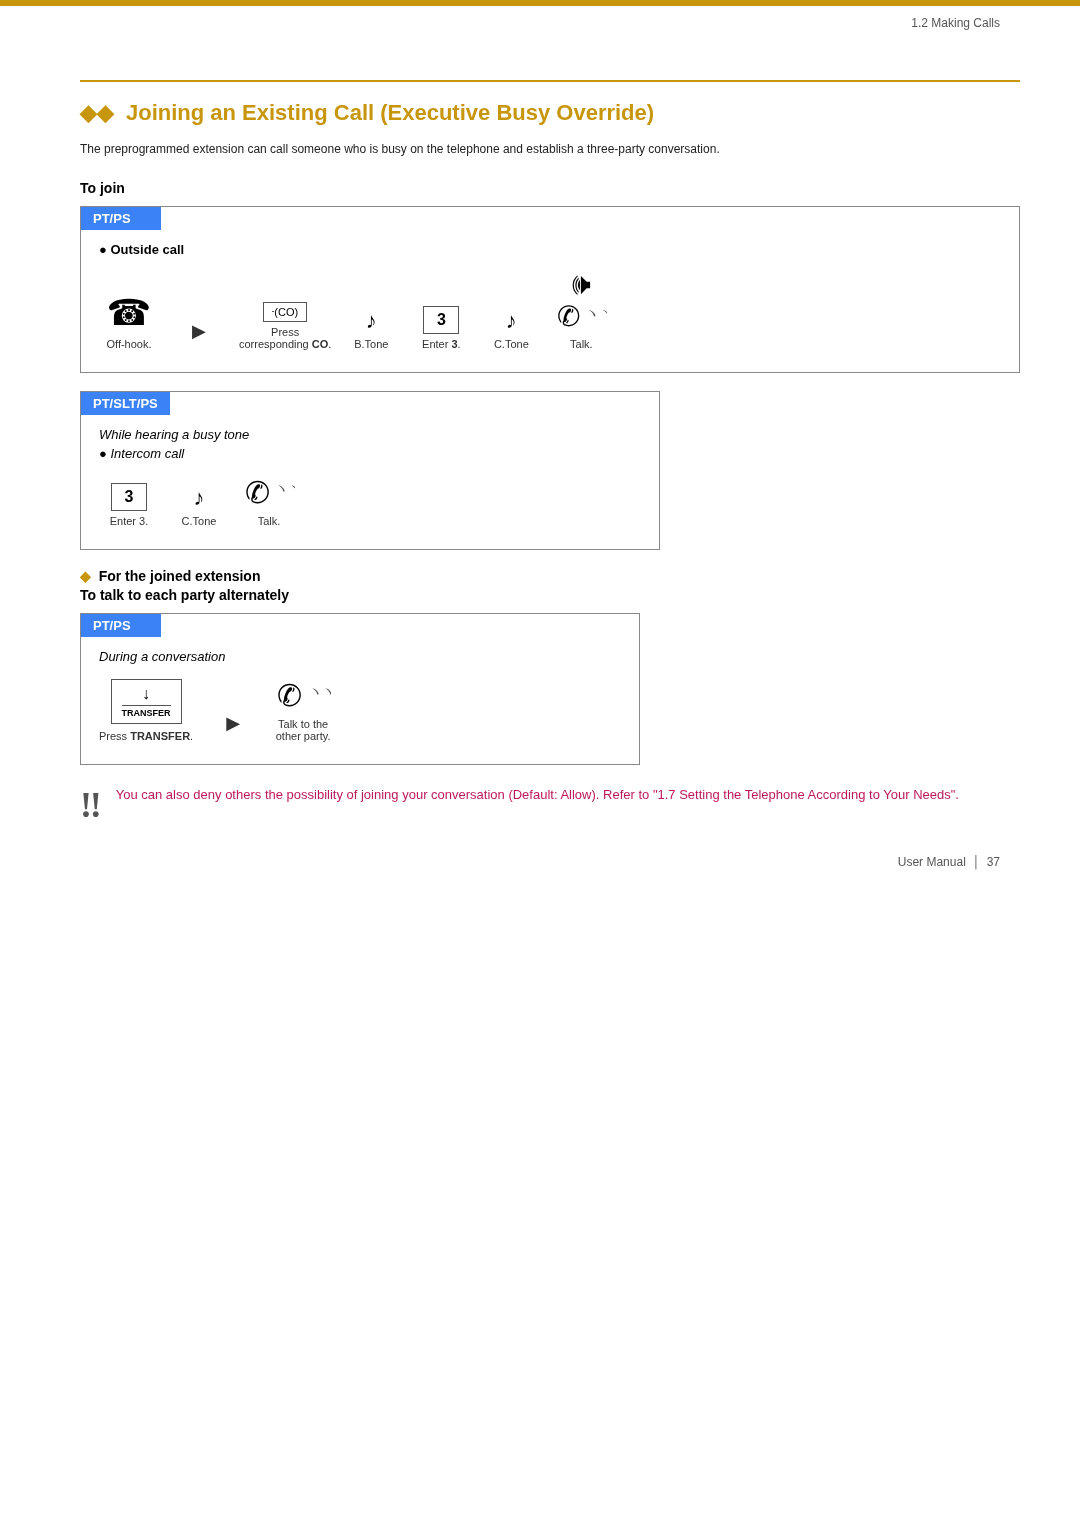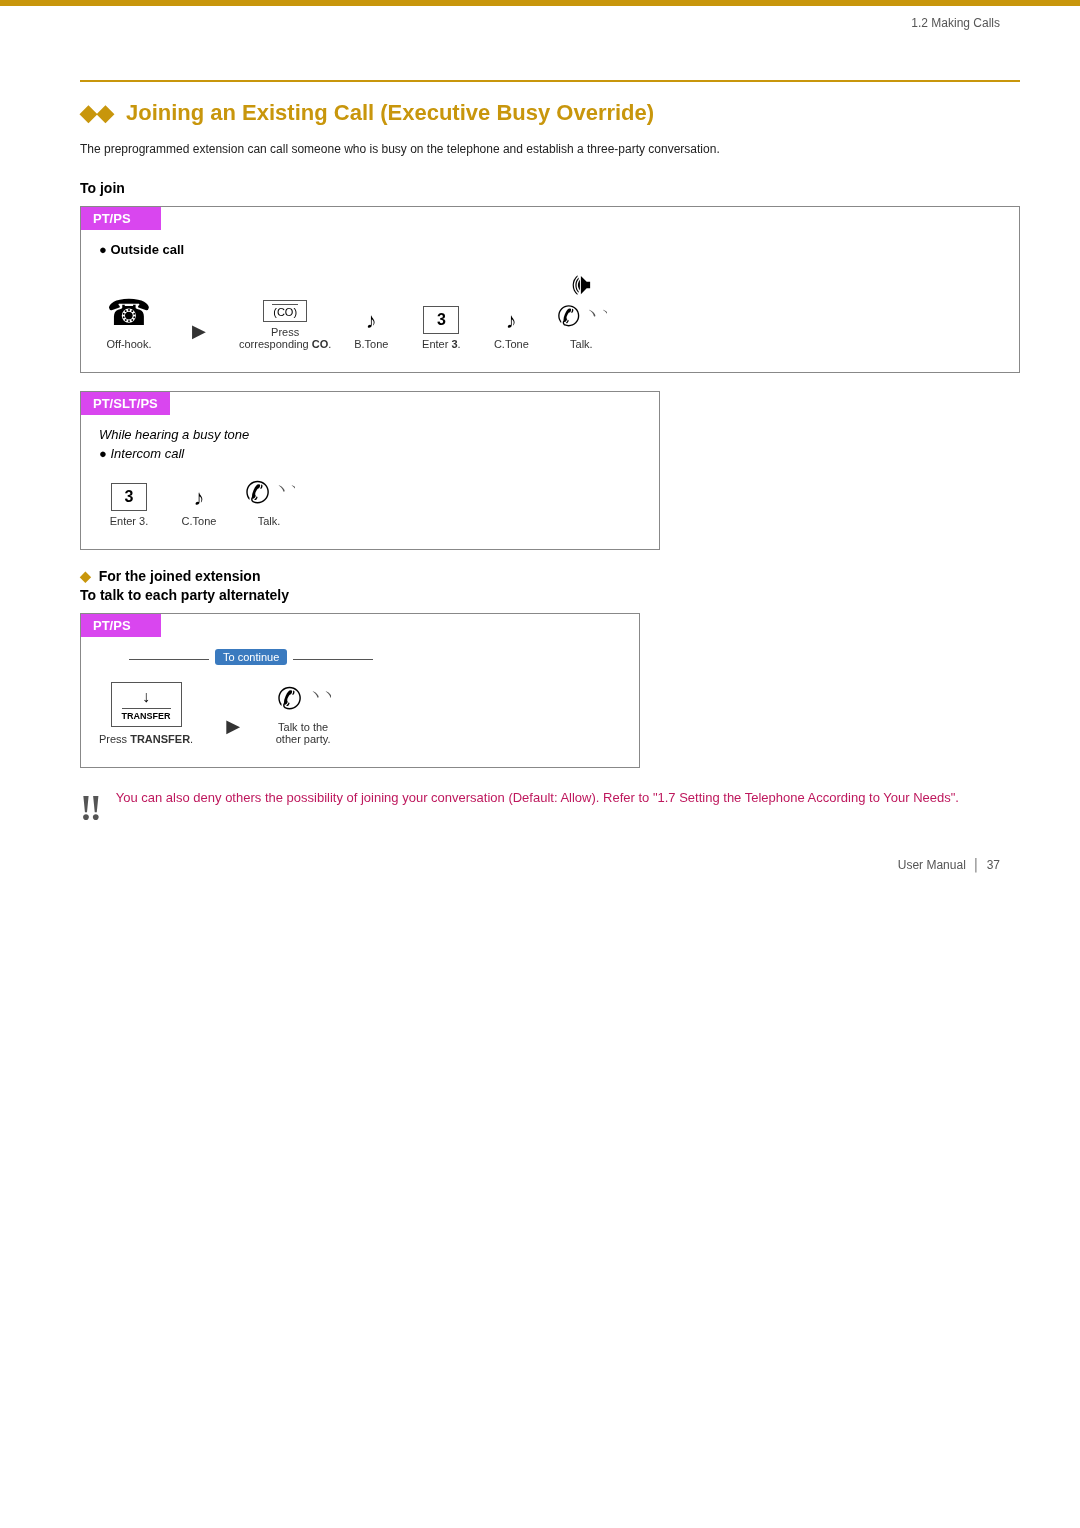--- a/index.html
+++ b/index.html
@@ -55,21 +55,21 @@
     .subsection-title {
       font-size: 14px;
       font-weight: bold;
       margin-bottom: 10px;
     }
     .box {
       border: 1.5px solid #888;
       margin-bottom: 18px;
     }
     .box-header {
-      background: #d946ef;
+      background: #3b82f6;
       color: #fff;
       font-size: 13px;
       font-weight: bold;
       padding: 4px 12px;
       display: inline-block;
       min-width: 80px;
     }
     .box-content {
       padding: 12px 18px 16px 18px;
     }
@@ -115,21 +115,21 @@
       font-weight: bold;
       display: inline-block;
       min-width: 36px;
       text-align: center;
     }
     .co-key {
       border: 1.5px solid #555;
       padding: 3px 8px;
       font-size: 11px;
       display: flex;
-      flex-direction: column;
+      flex-direction: row;
       align-items: center;
       min-width: 44px;
     }
     .co-key .co-line {
       border-top: 1px solid #555;
       width: 100%;
       margin-bottom: 1px;
     }
     .phone-icon {
       font-size: 36px;
@@ -320,26 +320,22 @@
   <p class="sub2-title">
     <span class="diamond2">◆</span>
     <span>For the joined extension</span>
   </p>
 
   <p class="subsection-title">To talk to each party alternately</p>
 
   <div class="box pt-ps-box-narrow" style="max-width:560px;">
     <div class="box-header">PT/PS</div>
     <div class="box-content">
-
-      <div class="to-continue-row">
-        <div class="to-continue-line"></div>
-        <span class="continue-badge">To continue</span>
-        <div class="to-continue-line"></div>
-      </div>
+      <div class="during-conv-label">During a conversation</div>
+
 
       <div class="step-row" style="margin-top:6px; align-items:flex-end;">
 
         <div class="step-item">
           <div class="transfer-box">
             <span class="transfer-arrow">↓</span>
             <div style="border-top:1px solid #555; width:100%; margin:2px 0;"></div>
             <span class="transfer-label">TRANSFER</span>
           </div>
           <span class="step-label" style="margin-top:6px;">Press <b>TRANSFER</b>.</span>

